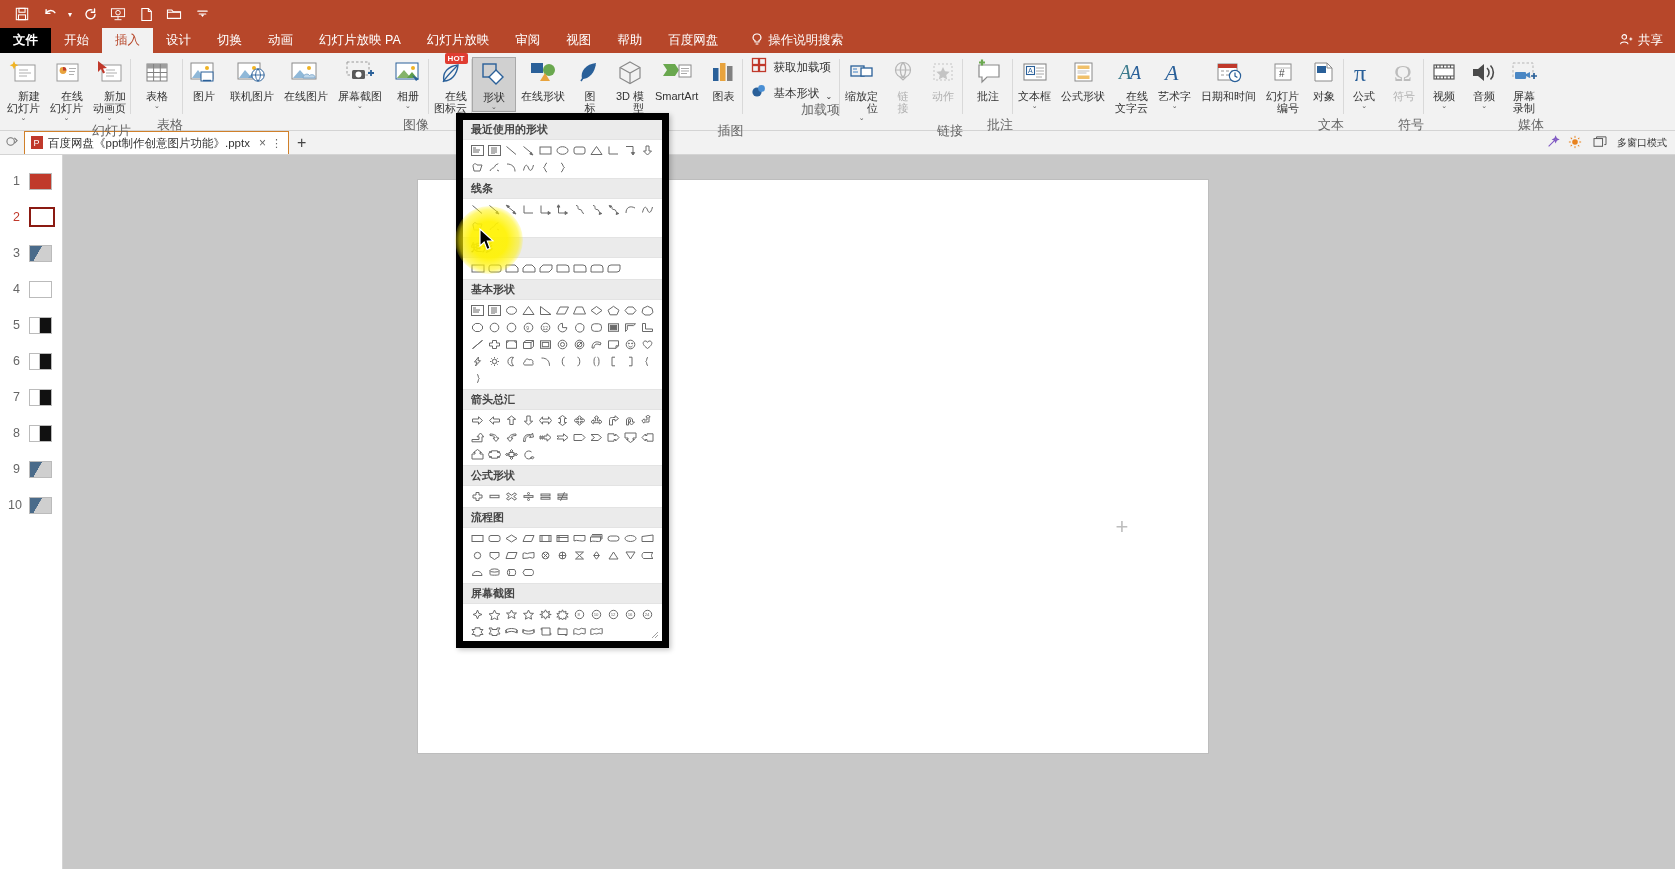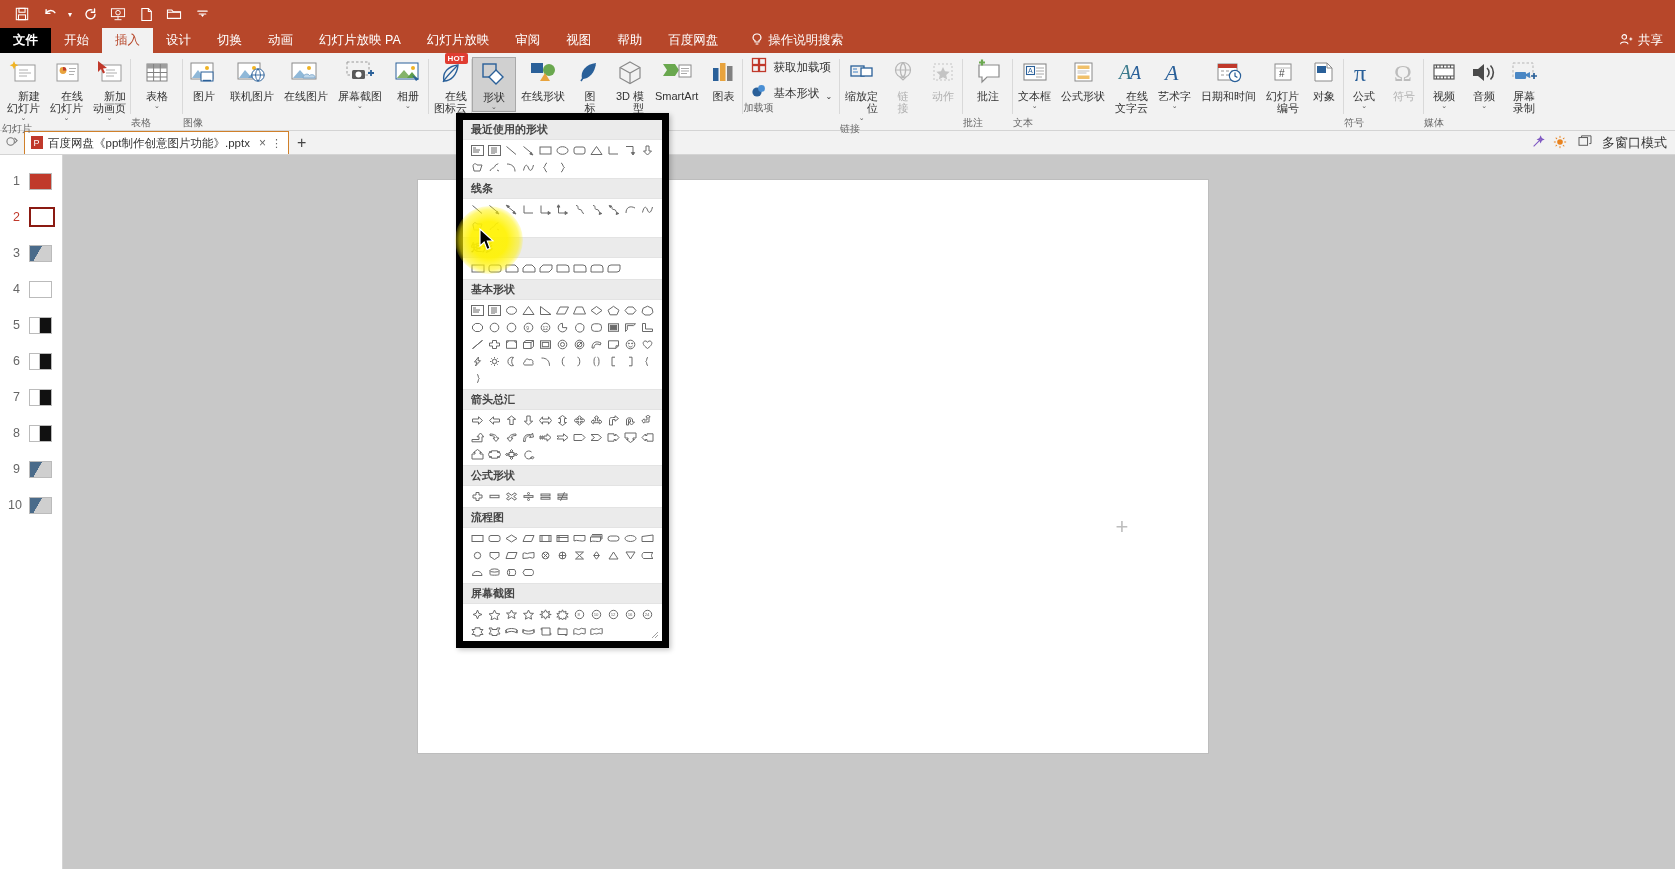--- a/index.html
+++ b/index.html
@@ -51,21 +51,21 @@
   .tabsrow-right{ margin-left:auto; display:flex; align-items:center; padding-right:12px;}
   .share{ color:#fff; font-size:12.5px; display:flex; align-items:center; gap:5px; cursor:pointer;}
   
   .ribbon{
     height:78px; background:#f2f2f2; border-bottom:1px solid #d4d4d4;
     display:flex; align-items:stretch; position:relative; padding-left:2px;
   }
   .rgroup{ display:flex; flex-direction:column; position:relative; }
   .rgroup .items{ display:flex; align-items:flex-start; flex:1; padding-top:4px;}
   .rgroup .gname{
-    text-align:left; font-size:10px; color:#666; padding-bottom:1px; height:14px;
+    text-align:right; font-size:13px; color:#666; padding-bottom:1px; height:14px;
   }
   .rgroup::after{
     content:""; position:absolute; right:0; top:6px; bottom:16px; width:1px; background:#d9d9d9;
   }
   .rgroup.nosep::after{ display:none; }
   .ritem{
     width:auto; min-width:40px; padding:0 5px; display:flex; flex-direction:column;
     align-items:center; cursor:pointer; font-size:11px; color:#333; line-height:12px;
   }
   .ritem .ico{ height:30px; display:flex; align-items:flex-end; justify-content:center; }
@@ -81,21 +81,21 @@
     display:flex; align-items:center; padding-left:4px; font-size:11.5px; color:#333;
   }
   .doctab{
     display:flex; align-items:center; gap:5px; height:23px; padding:0 6px;
     background:#fff; border:1px solid #d0802a; border-bottom:none; cursor:pointer;
   }
   .doctab .x{ color:#666; font-size:12px; margin-left:4px; cursor:pointer;}
   .doctab .dots{ color:#666; font-size:11px; cursor:pointer;}
   .newtab{ font-size:16px; color:#444; padding:0 8px; cursor:pointer;}
   .doctabbar-right{ margin-left:auto; display:flex; align-items:center; gap:8px; padding-right:8px;}
-  .multiwin{ display:flex; align-items:center; gap:10px; cursor:pointer; font-size:13px;}
+  .multiwin{ display:flex; align-items:flex-end; gap:10px; cursor:pointer; font-size:10px;}
   
   .workspace{ display:flex; height:calc(869px - 28px - 25px - 78px - 24px); }
   .thumbs{
     width:63px; background:#fff; border-right:1px solid #d4d4d4; padding-top:8px;
     overflow:hidden;
   }
   .thumbrow{ display:flex; align-items:center; height:36px; padding-left:8px; gap:9px;}
   .thumbnum{ font-size:12.5px; color:#666; width:12px; text-align:right;}
   .thumbrow.sel .thumbnum{ color:#c0392b; }
   .thumbimg{ width:23px; height:17px; border:1px solid #bbb; background:#fff; position:relative; overflow:hidden;}

